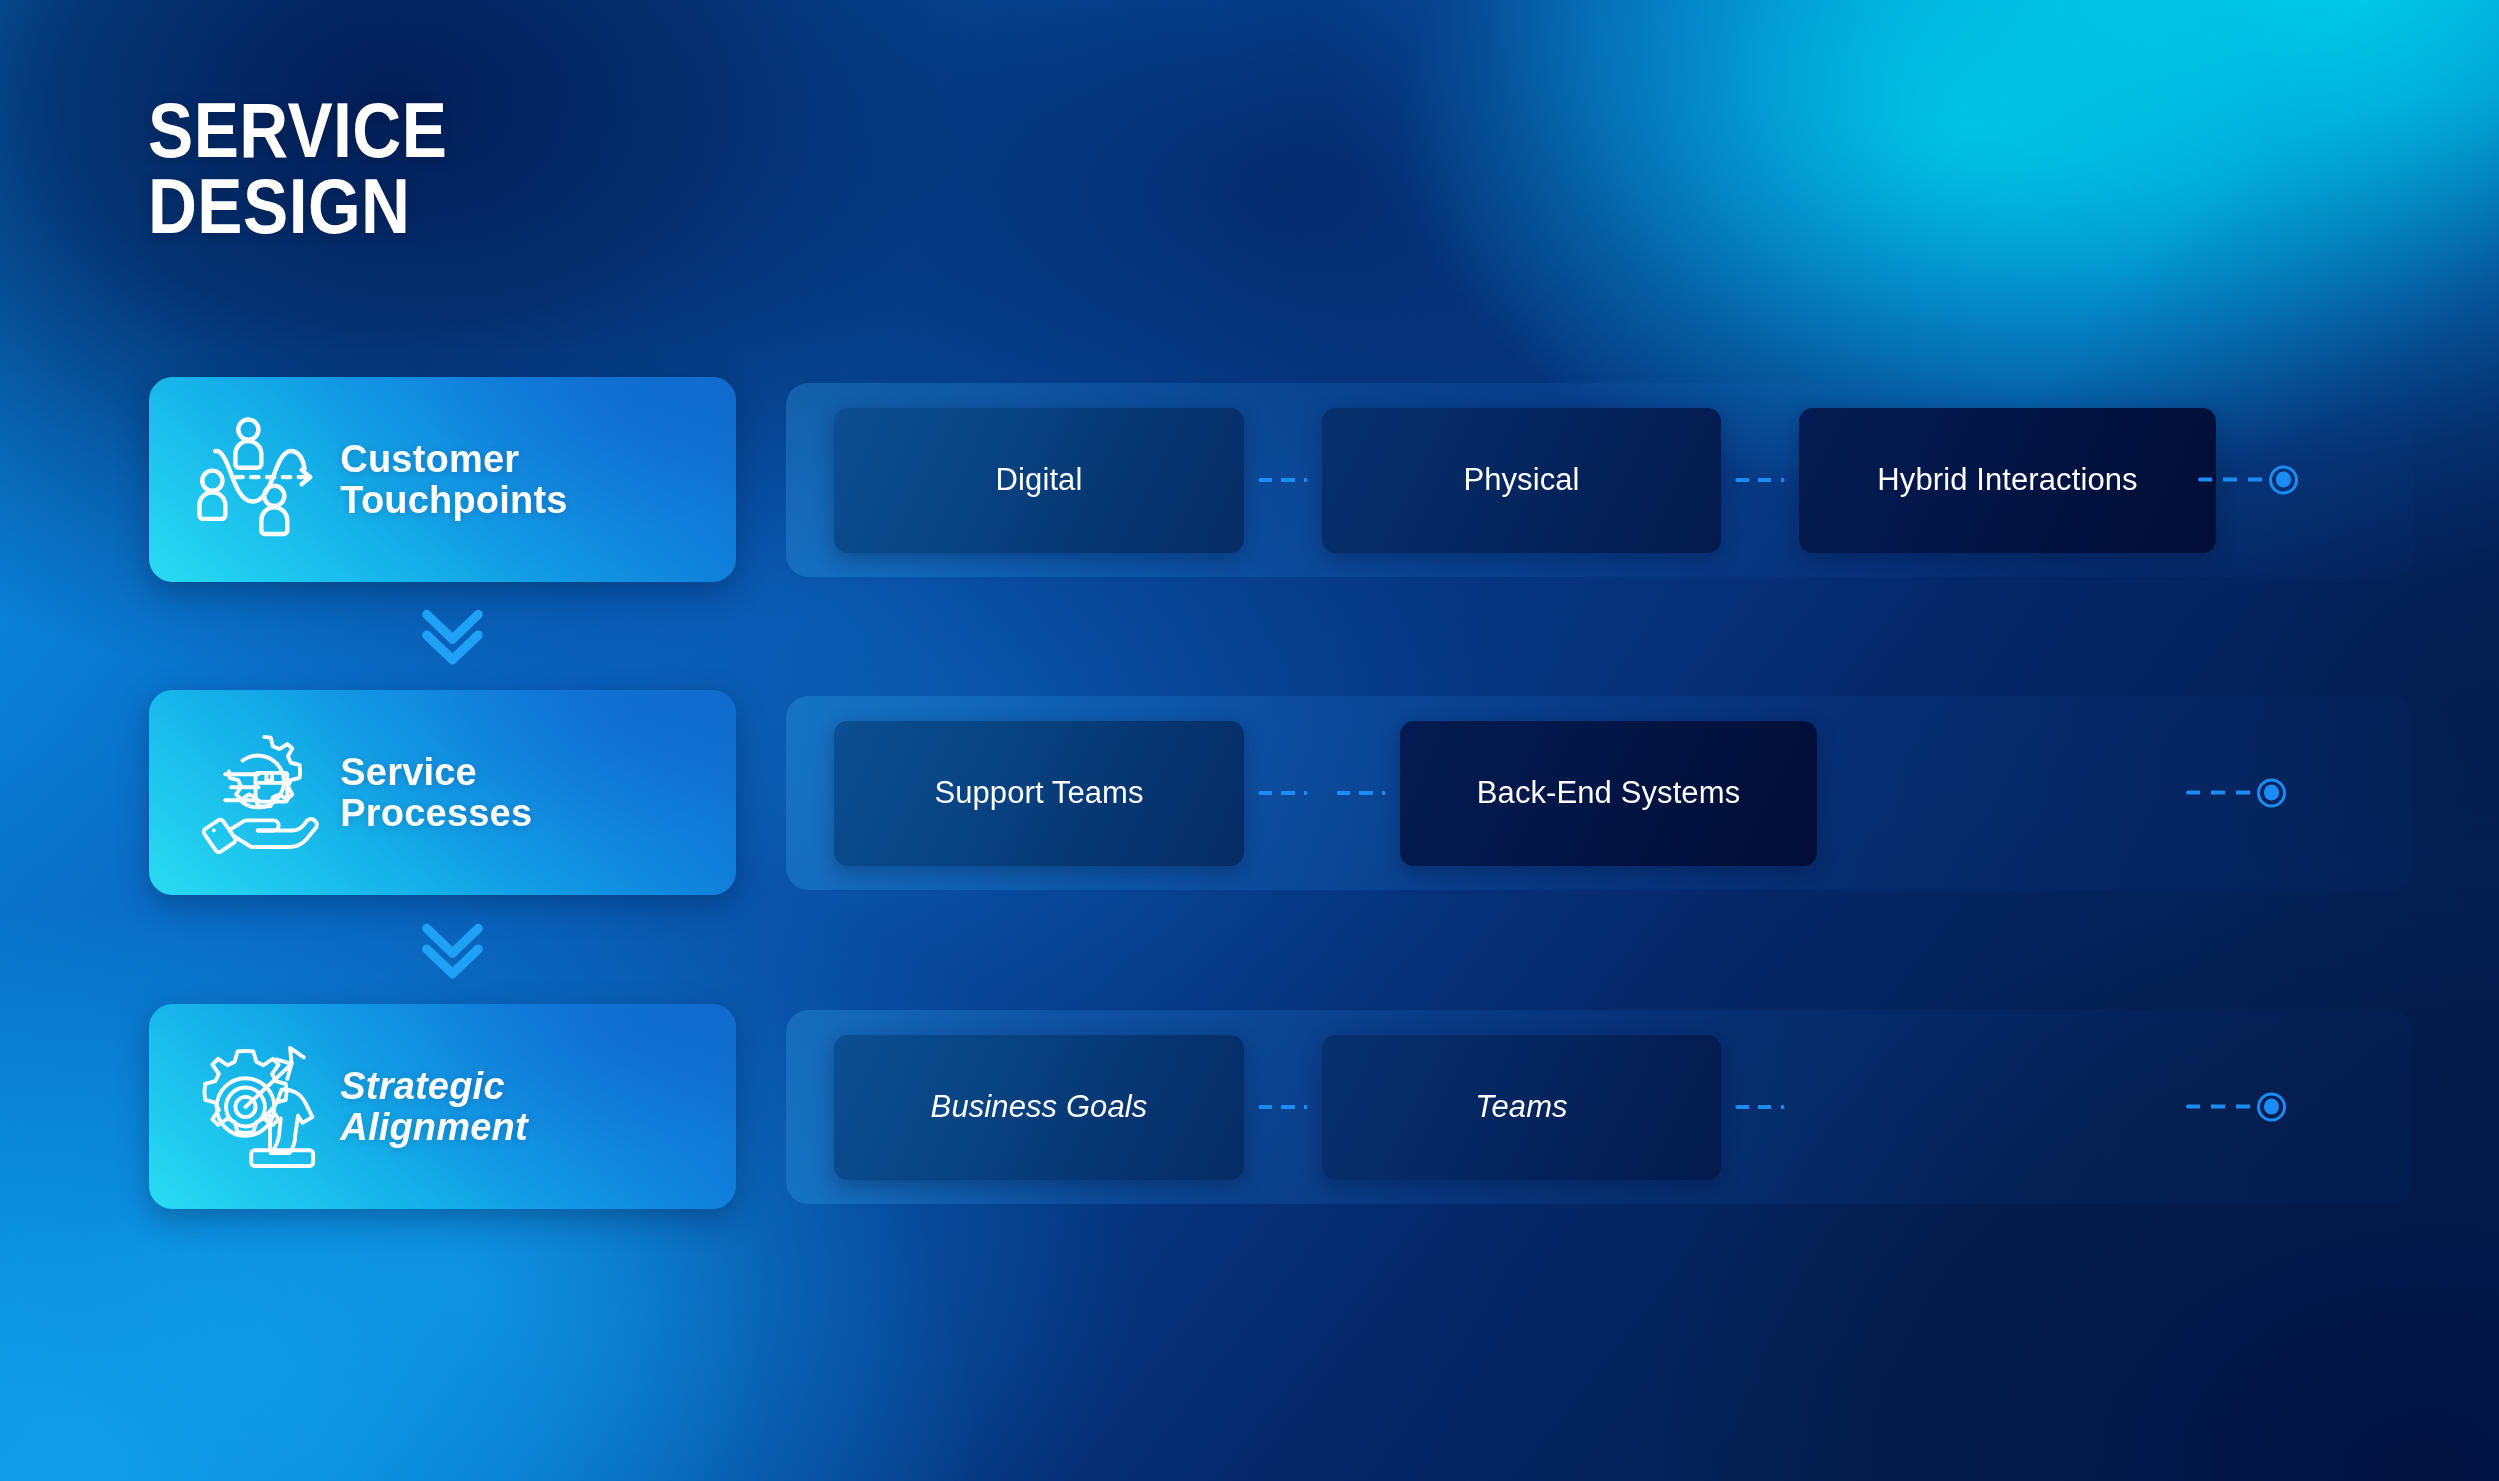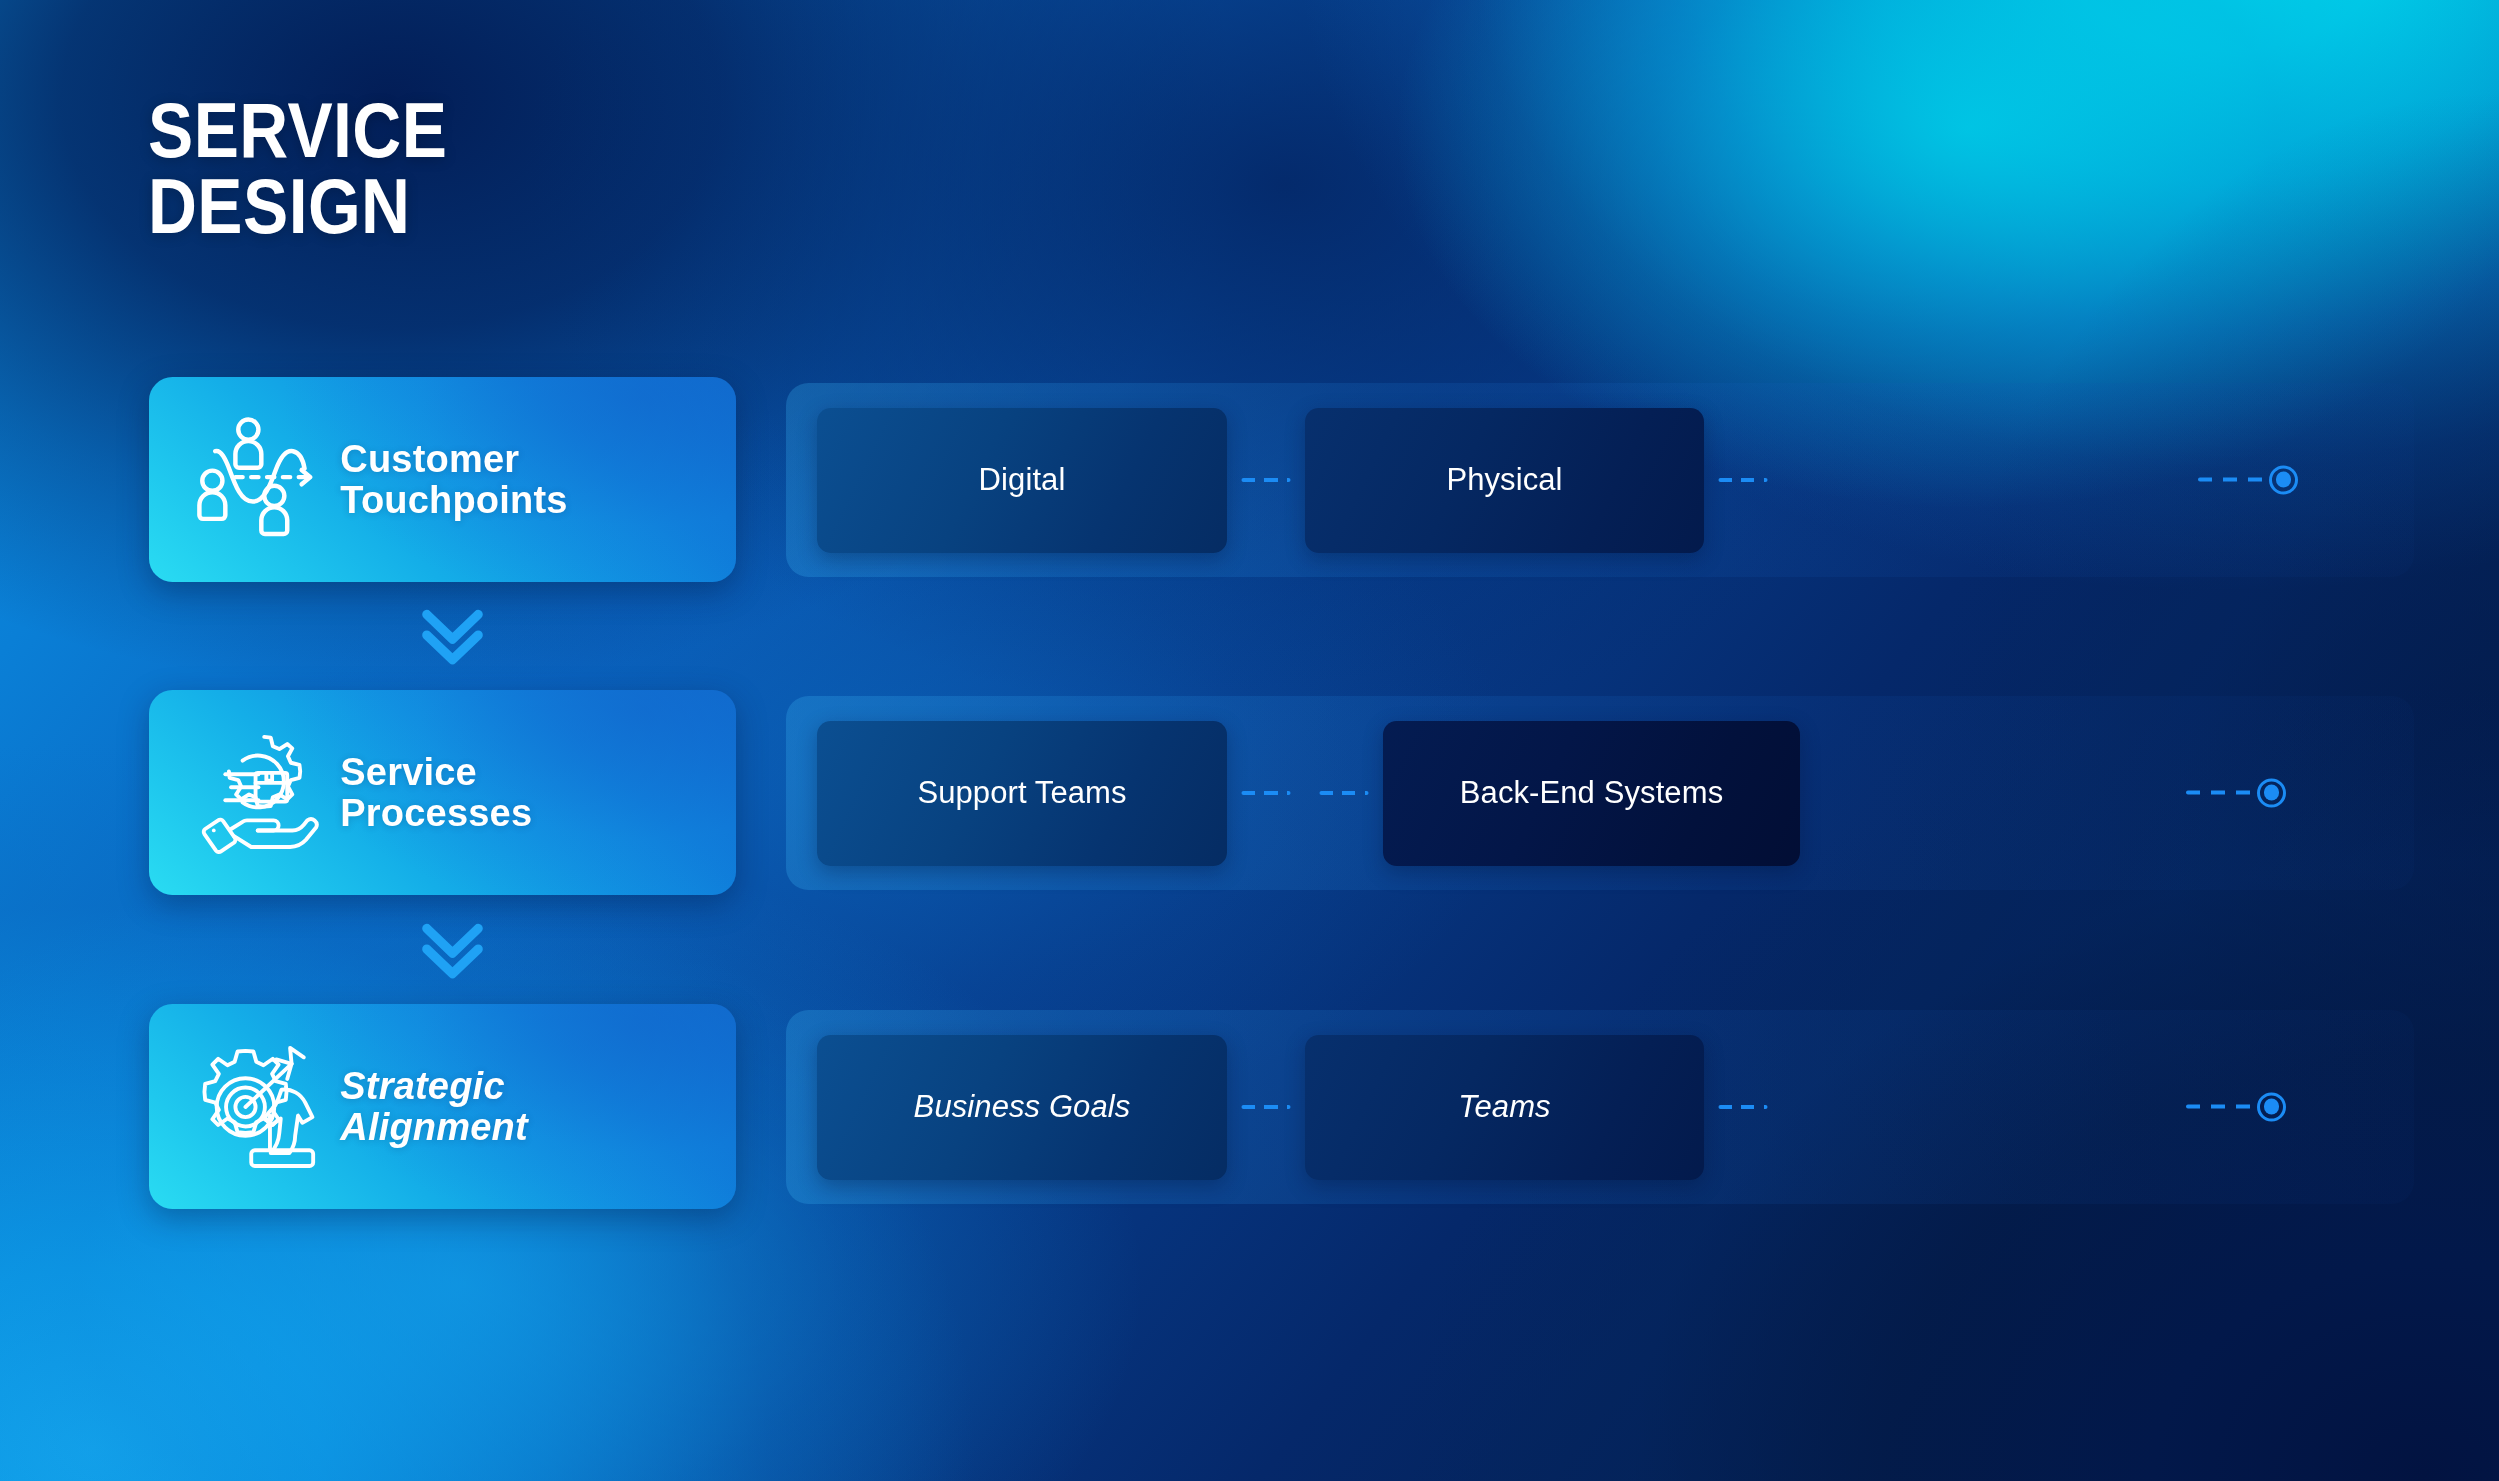--- a/index.html
+++ b/index.html
@@ -148,21 +148,21 @@
     display:flex; align-items:center; justify-content:center;
     color:#ffffff;
     font-size:31px; line-height:1.12;
     font-weight:400; letter-spacing:0.1px;
     text-align:center;
     white-space:pre-line;
     box-shadow:0 6.2px 20.5px rgba(0,16,52,0.30);
     flex:0 0 auto;
   }
   .pill.p0 {
-    width:410px; margin-left:31px;
+    width:410px; margin-left:48px;
     background:linear-gradient(116deg,#0B4F92 0%, #084280 40%, #063470 72%, #052C63 100%);
   }
   .pill.p1 {
     width:399px;
     background:linear-gradient(116deg,#07306E 0%, #052862 40%, #041F55 74%, #031A4C 100%);
   }
   .pill.p2 {
     width:417px;
     background:linear-gradient(116deg,#041C52 0%, #031648 40%, #02113C 74%, #020E35 100%);
   }
@@ -255,20 +255,21 @@
 
   <div class="pills">
     <div class="pill p0">Digital</div>
     <div class="pill-gap">
       <span class="dash"></span>
     </div>
     <div class="pill p1">Physical</div>
     <div class="pill-gap">
       <span class="dash"></span>
     </div>
+    <div class="pill p2">Hybrid Interactions</div>
   </div>
 
   <div class="tail" id="tail0">
     <span class="tdash"></span>
     <span class="end-dot">
         <i></i>
       </span>
   </div>
 </div>
 

